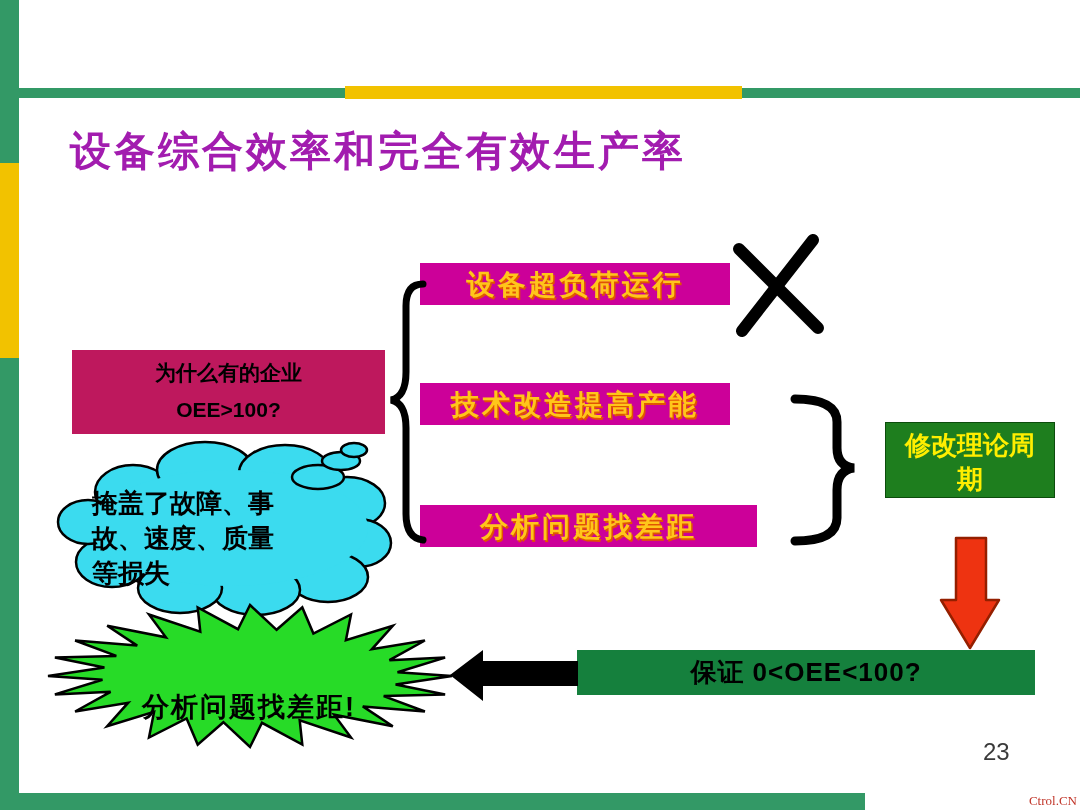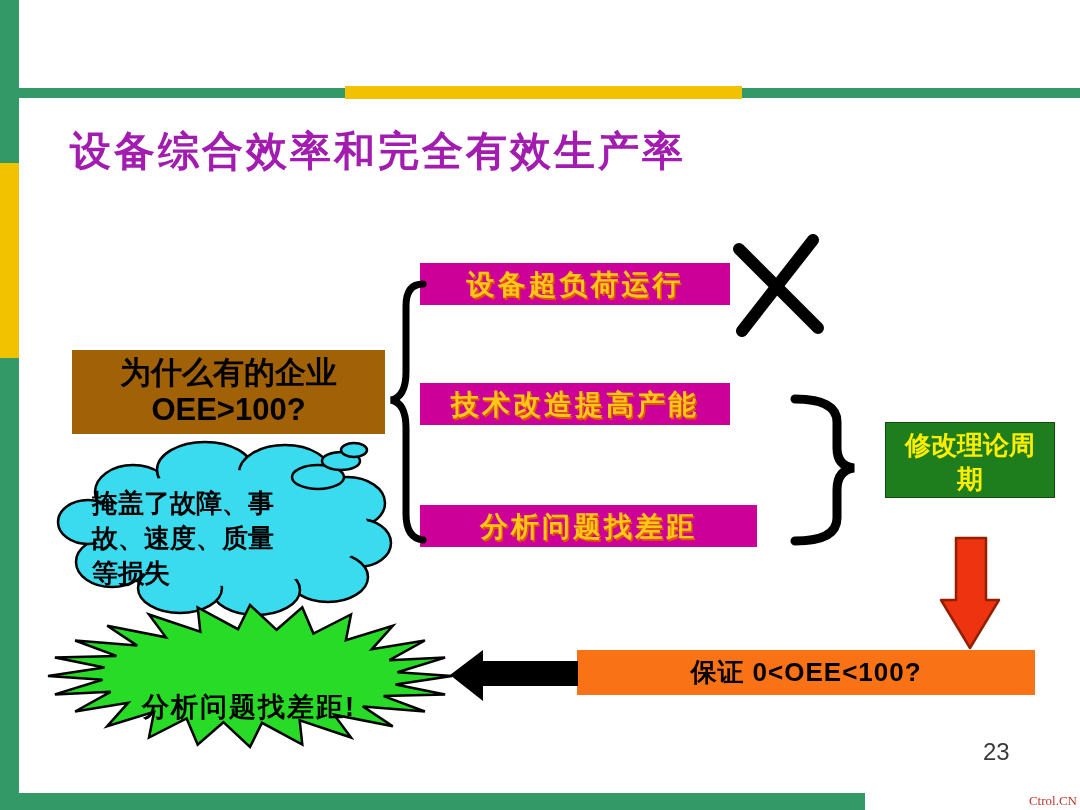--- a/index.html
+++ b/index.html
@@ -7,30 +7,30 @@
          font-family:"Liberation Sans","DejaVu Sans",sans-serif;}
   .abs{position:absolute;}
   
   .vbar{left:0;width:19px;z-index:1;}
   .hseg{z-index:1;}
   
   #title{left:46px;top:124px;width:760px;font-size:41px;font-weight:bold;color:#a21caf;
          letter-spacing:3px;z-index:5;margin-left:24px;}
   
   .box{z-index:2;text-align:center;}
-  #qbox{left:72px;top:350px;width:313px;height:80px;background:#a16207;color:#000;
-        font-size:31px;font-weight:bold;line-height:37px;padding-top:4px;white-space:pre-line;}
+  #qbox{left:72px;top:350px;width:313px;height:80px;background:#be185d;color:#000;
+        font-size:21px;font-weight:bold;line-height:37px;padding-top:4px;white-space:pre-line;}
   .mbox{left:420px;width:310px;height:42px;background:#CC0099;color:#FFC61A;
         font-size:28px;font-weight:bold;line-height:44px;letter-spacing:3px;
         text-shadow:1.5px 1.5px 0 #E05500;}
   #mbox1{top:263px;} #mbox2{top:383px;} #mbox3{top:505px;width:337px;}
   #gbox{left:885px;top:422px;width:170px;height:76px;background:#1E7E1E;color:#FFEE00;
         font-size:26px;font-weight:bold;line-height:34px;padding-top:5px;white-space:pre-line;
         border:1px solid #0C4D0C;box-sizing:border-box;}
-  #ebox{left:577px;top:650px;width:458px;height:45px;background:#f97316;color:#000;
+  #ebox{left:577px;top:650px;width:458px;height:45px;background:#15803d;color:#000;
         font-size:26px;font-weight:bold;line-height:45px;letter-spacing:1px;}
   
   #shapes{left:0;top:0;z-index:3;pointer-events:none;}
   
   #cloud-text{left:92px;top:486px;width:286px;text-align:left;font-size:26px;font-weight:bold;
               color:#000;line-height:35px;white-space:pre-line;z-index:5;}
   #star-text{left:58px;top:659px;width:382px;text-align:center;font-size:27px;font-weight:bold;
              color:#000;z-index:5;letter-spacing:2px;margin-top:30px;}
   #pagenum{left:983px;top:738px;font-size:24px;color:#3a3a3a;z-index:5;}
   #watermark{right:3px;top:793px;font-size:13px;color:#C03327;z-index:6;

